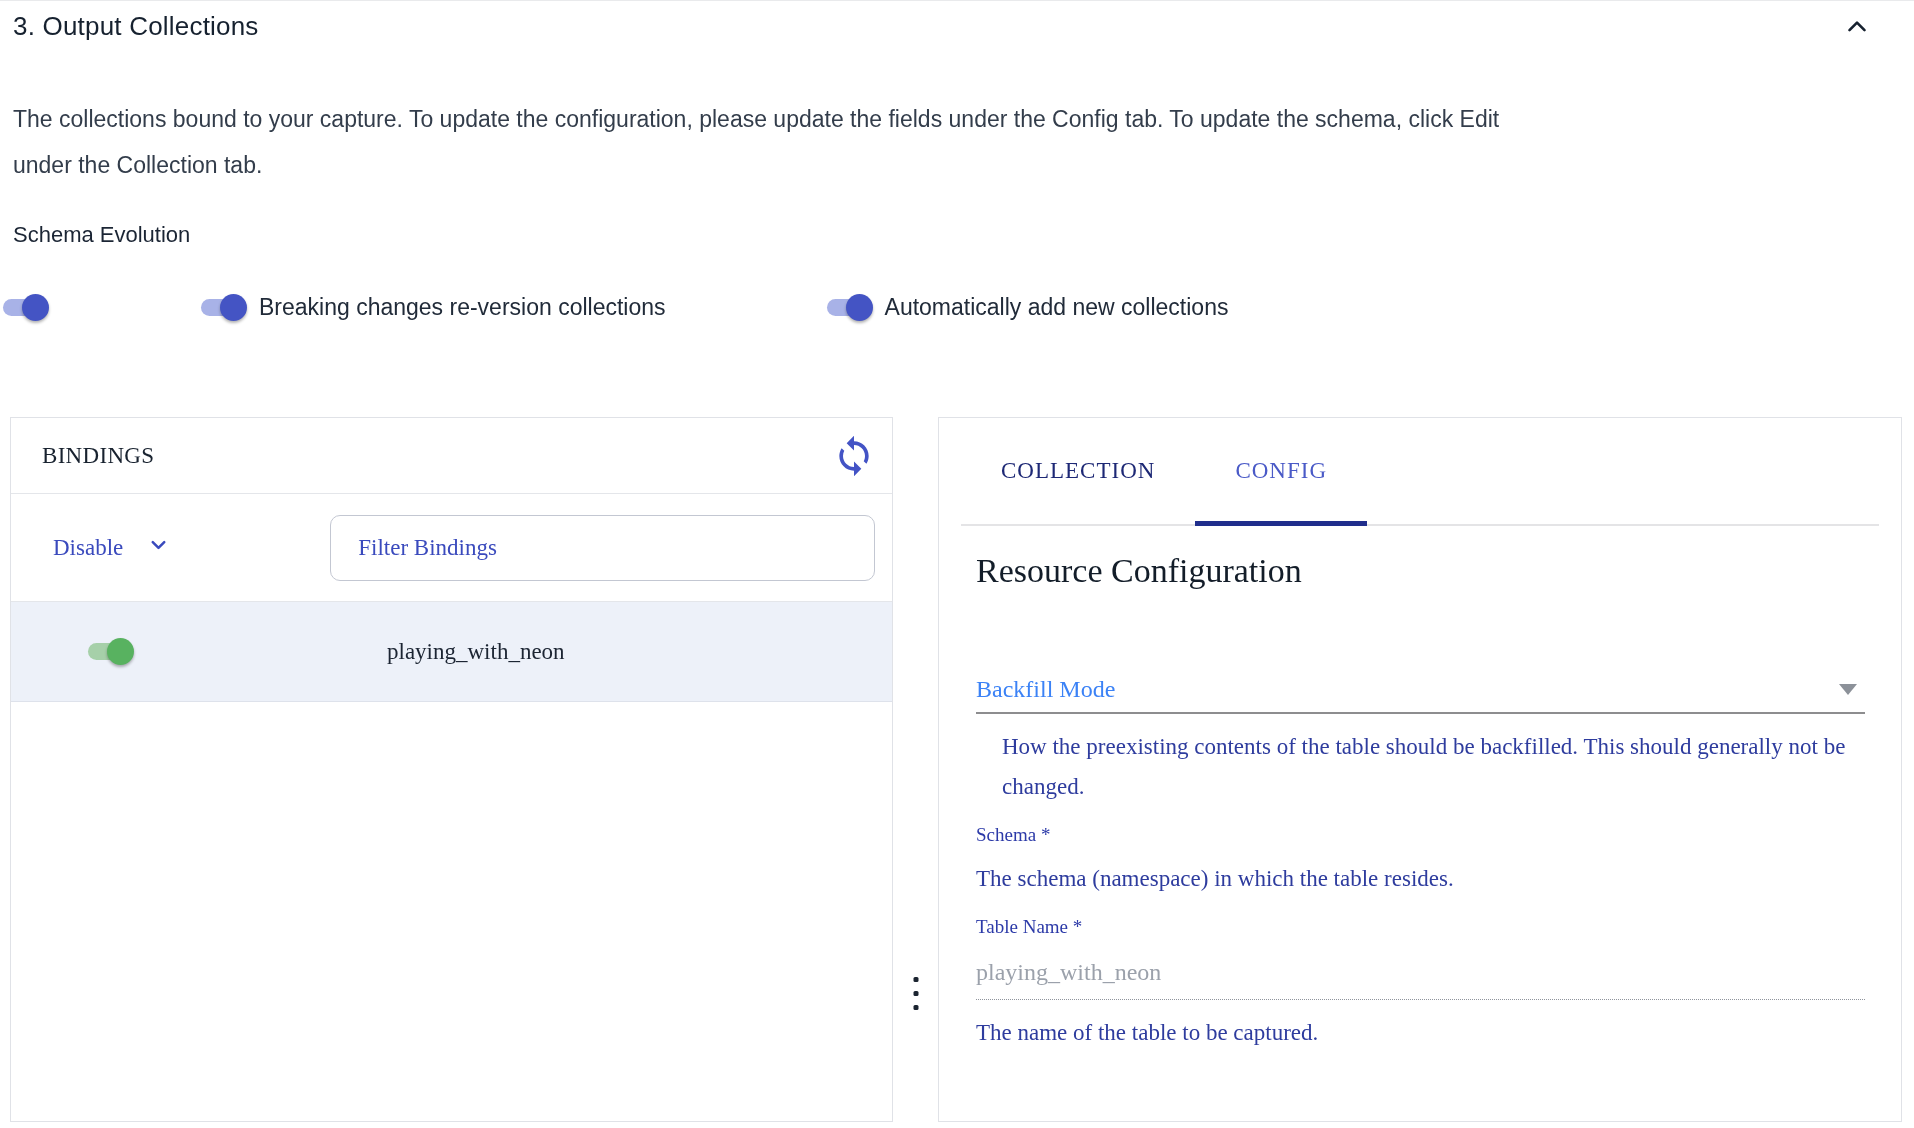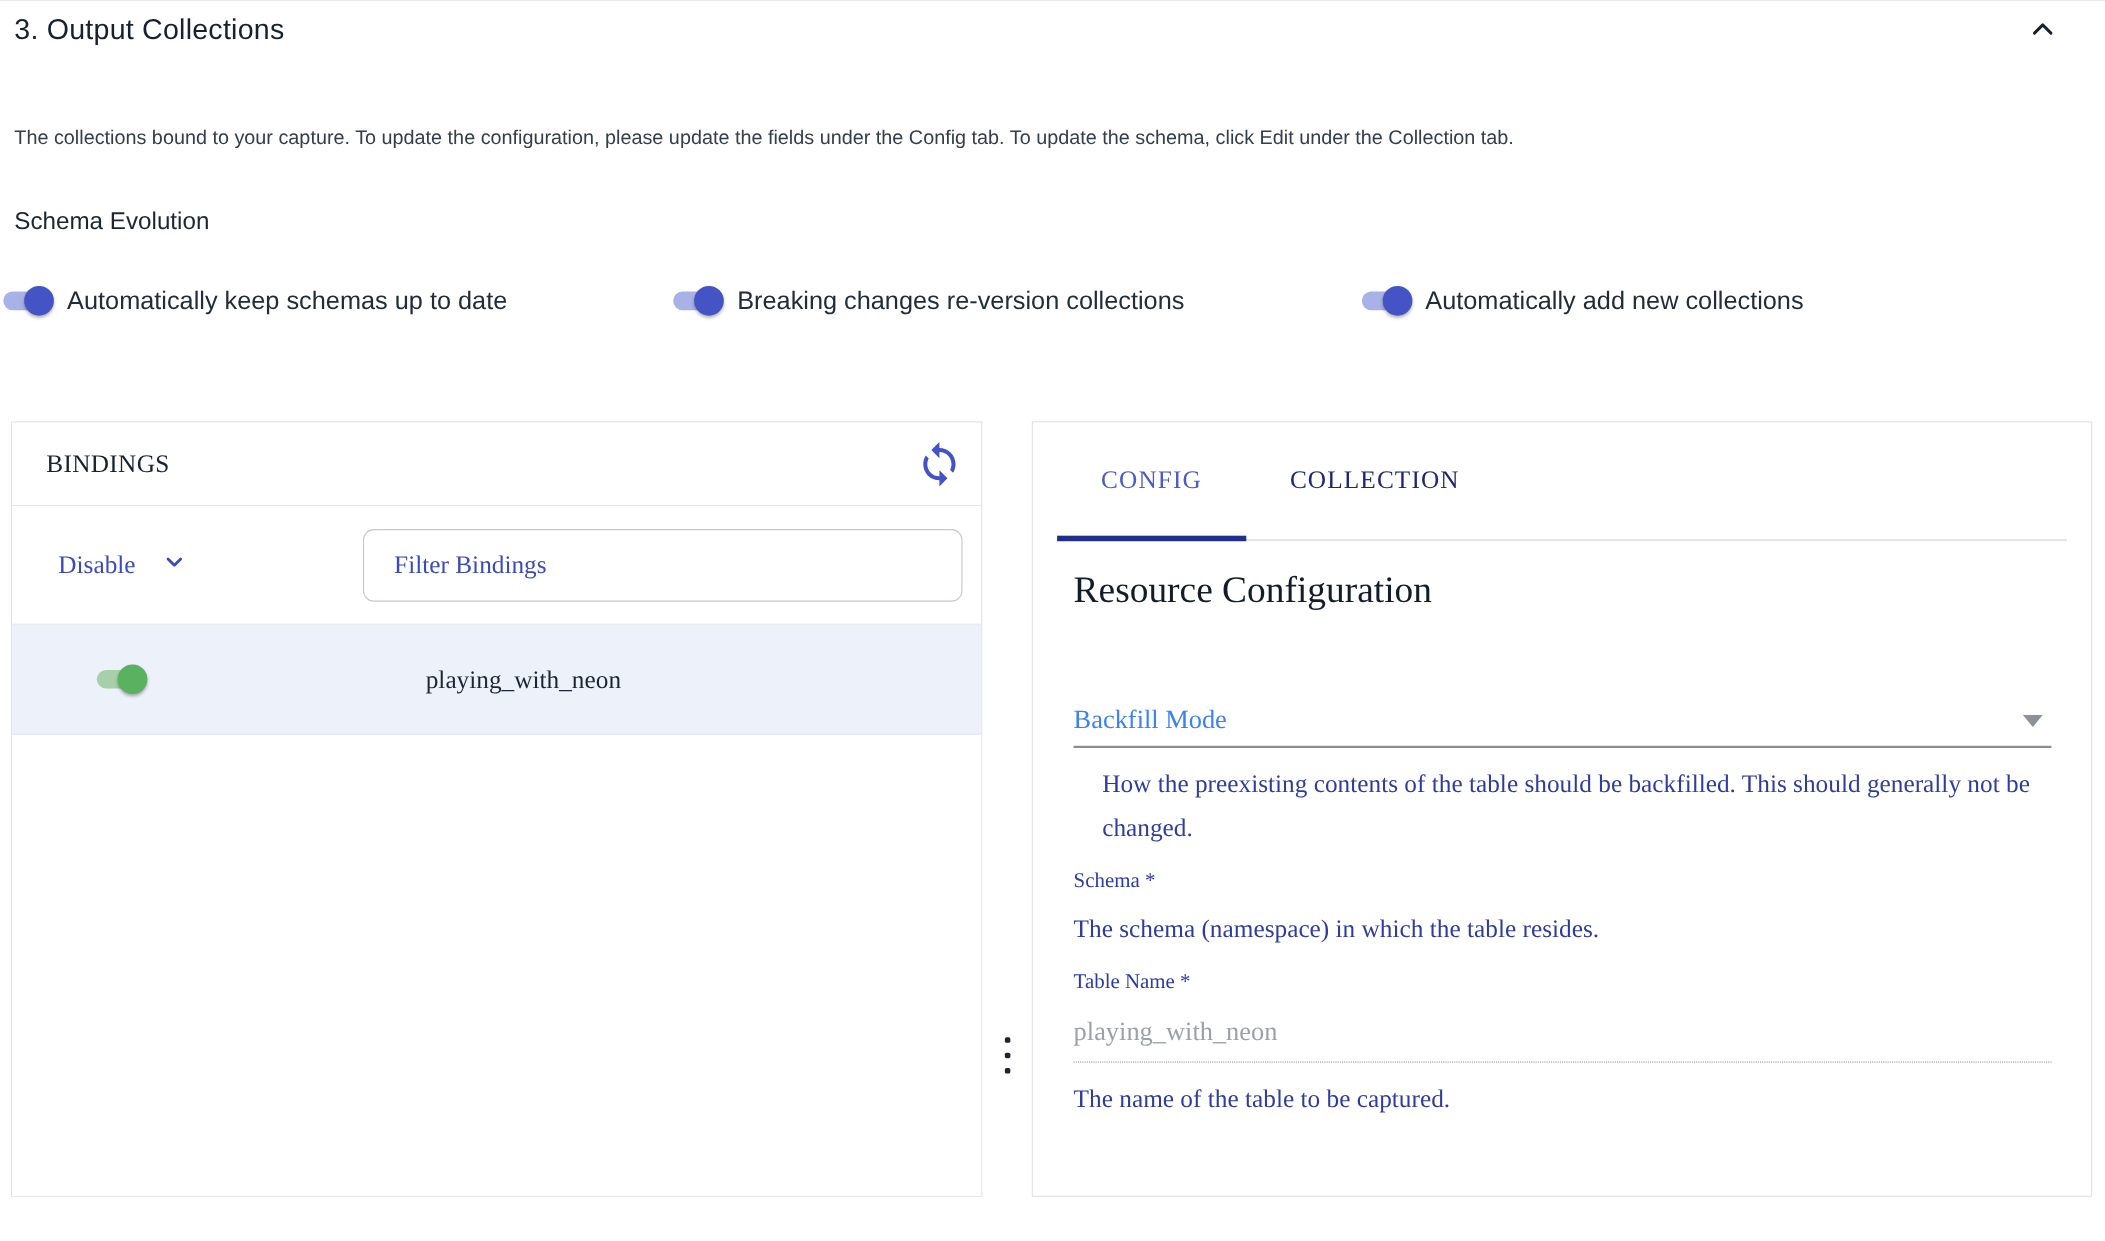--- a/index.html
+++ b/index.html
@@ -6,21 +6,21 @@
   html,body { margin:0; padding:0; }
   body {
     width:1914px; height:1128px; overflow:hidden;
     background:#ffffff; border-top:1px solid #e9eaec;
     font-family:"Liberation Sans", sans-serif; color:#1d2736;
   }
   
   .section-header { display:flex; justify-content:space-between; align-items:center; padding:10px 42px 0 13px; }
   .section-title { font-size:26px; font-weight:500; color:#16212f; letter-spacing:.2px; }
   .collapse-btn { background:none; border:none; padding:0; cursor:pointer; line-height:0; }
-  .section-description { margin:54px 13px 0; max-width:1530px; font-size:18px; line-height:58px; color:#333d4b; }
+  .section-description { margin:54px 13px 0; max-width:1530px; font-size:23px; line-height:46px; color:#333d4b; }
   .schema-evo-heading { margin:34px 13px 0; font-size:22px; font-weight:400; color:#1b2534; }
   
   .toggles-row { display:flex; align-items:center; margin:45px 0 0 2px; }
   .toggle-item { display:flex; align-items:center; }
   .toggle-item.t2 { margin-left:160px; }
   .toggle-item.t3 { margin-left:150px; }
   .switch { position:relative; width:48px; height:29px; flex:none; cursor:pointer; }
   .switch .track { position:absolute; left:1px; top:6px; width:43px; height:17px; border-radius:9px; background:#a8b2e7; }
   .switch .thumb { position:absolute; top:1px; left:0; width:27px; height:27px; border-radius:50%;
                    background:#4454c4; box-shadow:0 2px 3px rgba(0,0,0,.3); }
@@ -90,21 +90,20 @@
 <div class="section-description">The collections bound to your capture. To update the configuration, please update the fields under the Config tab. To update the schema, click Edit under the Collection tab.</div>
 
 <div class="schema-evo-heading">Schema Evolution</div>
 
 <div class="toggles-row">
   <div class="toggle-item t1">
     <span class="switch on">
         <span class="track"></span>
         <span class="thumb"></span>
       </span>
-    <span class="toggle-label">Automatically keep schemas up to date</span>
   </div>
   <div class="toggle-item t3">
     <span class="switch on">
         <span class="track"></span>
         <span class="thumb"></span>
       </span>
     <span class="toggle-label">Breaking changes re-version collections</span>
   </div>
   <div class="toggle-item t2">
     <span class="switch on">
@@ -152,22 +151,22 @@
   <div class="panel-gap">
     <div class="drag-handle">
       <span class="dot"></span>
       <span class="dot"></span>
       <span class="dot"></span>
     </div>
   </div>
 
   <div class="panel-right">
     <div class="tabs-bar">
+      <button class="tab inactive">COLLECTION</button>
       <button class="tab active">CONFIG</button>
-      <button class="tab inactive">COLLECTION</button>
     </div>
     <div class="config-content">
       <div class="resource-heading">Resource Configuration</div>
 
       <div class="backfill-row">
         <span class="backfill-label">Backfill Mode</span>
         <span class="dropdown-arrow"></span>
       </div>
       <div class="select-underline"></div>
       <div class="field-helper wrap">How the preexisting contents of the table should be backfilled. This should generally not be changed.</div>

